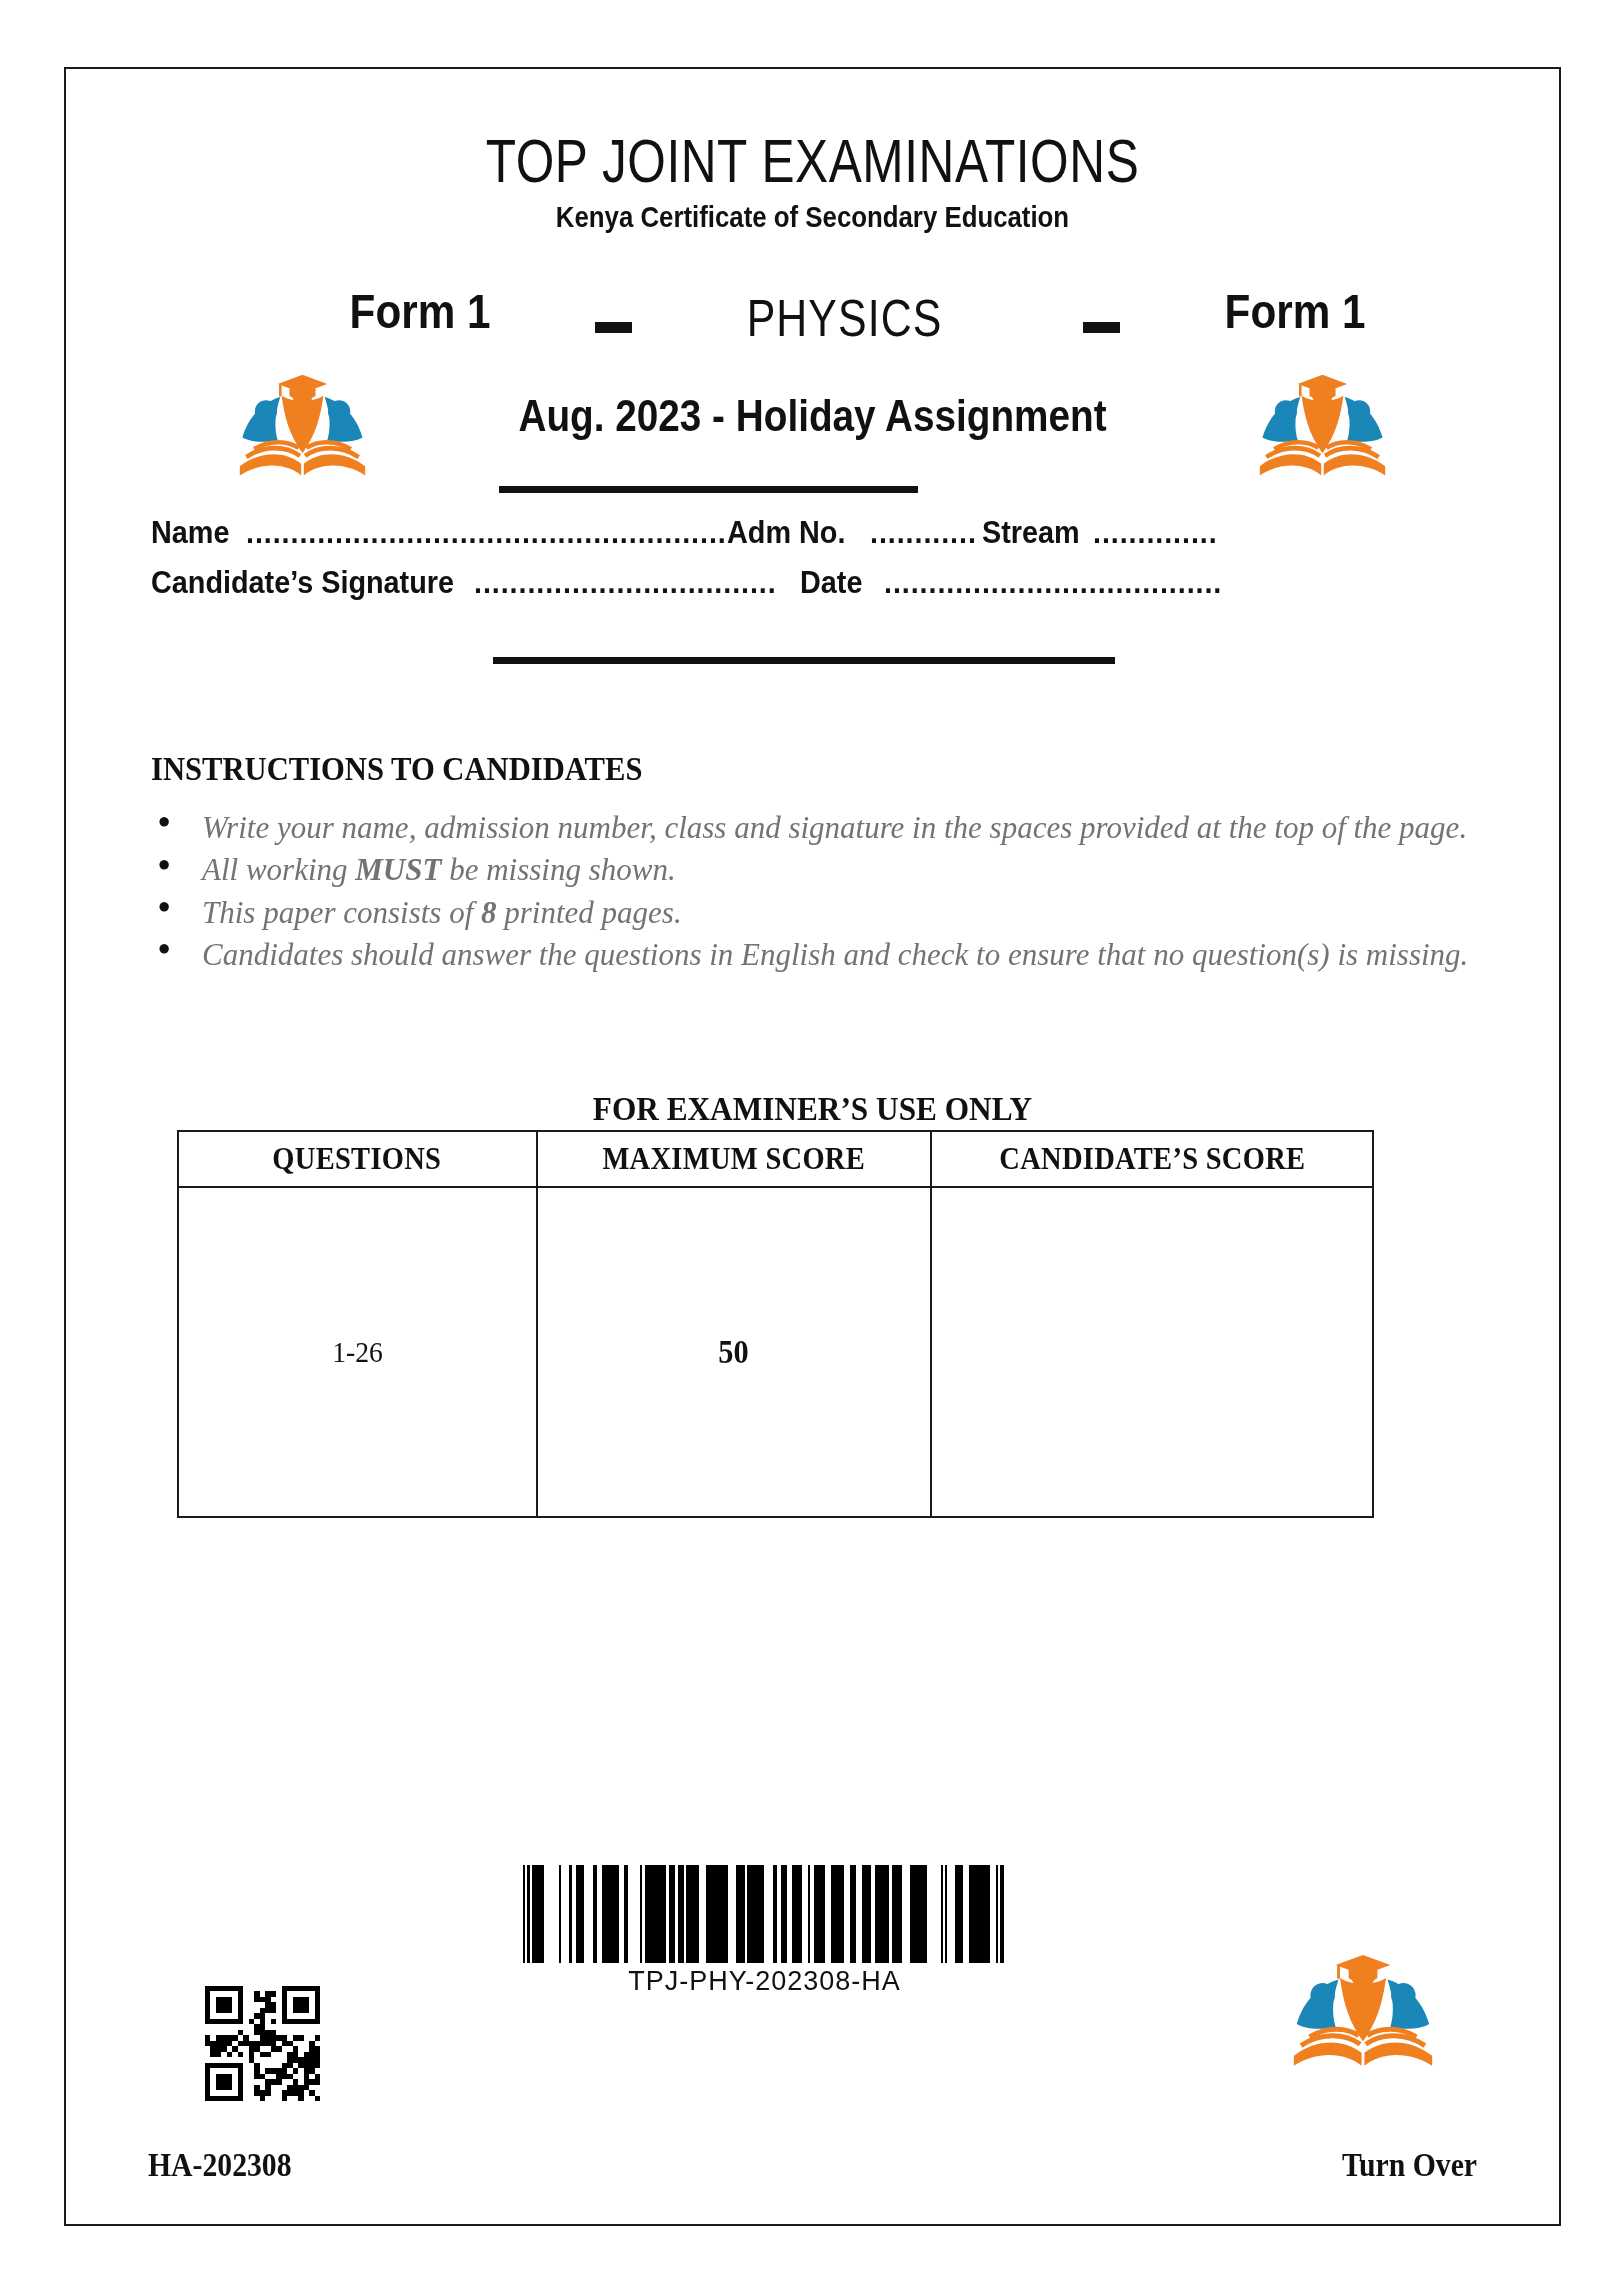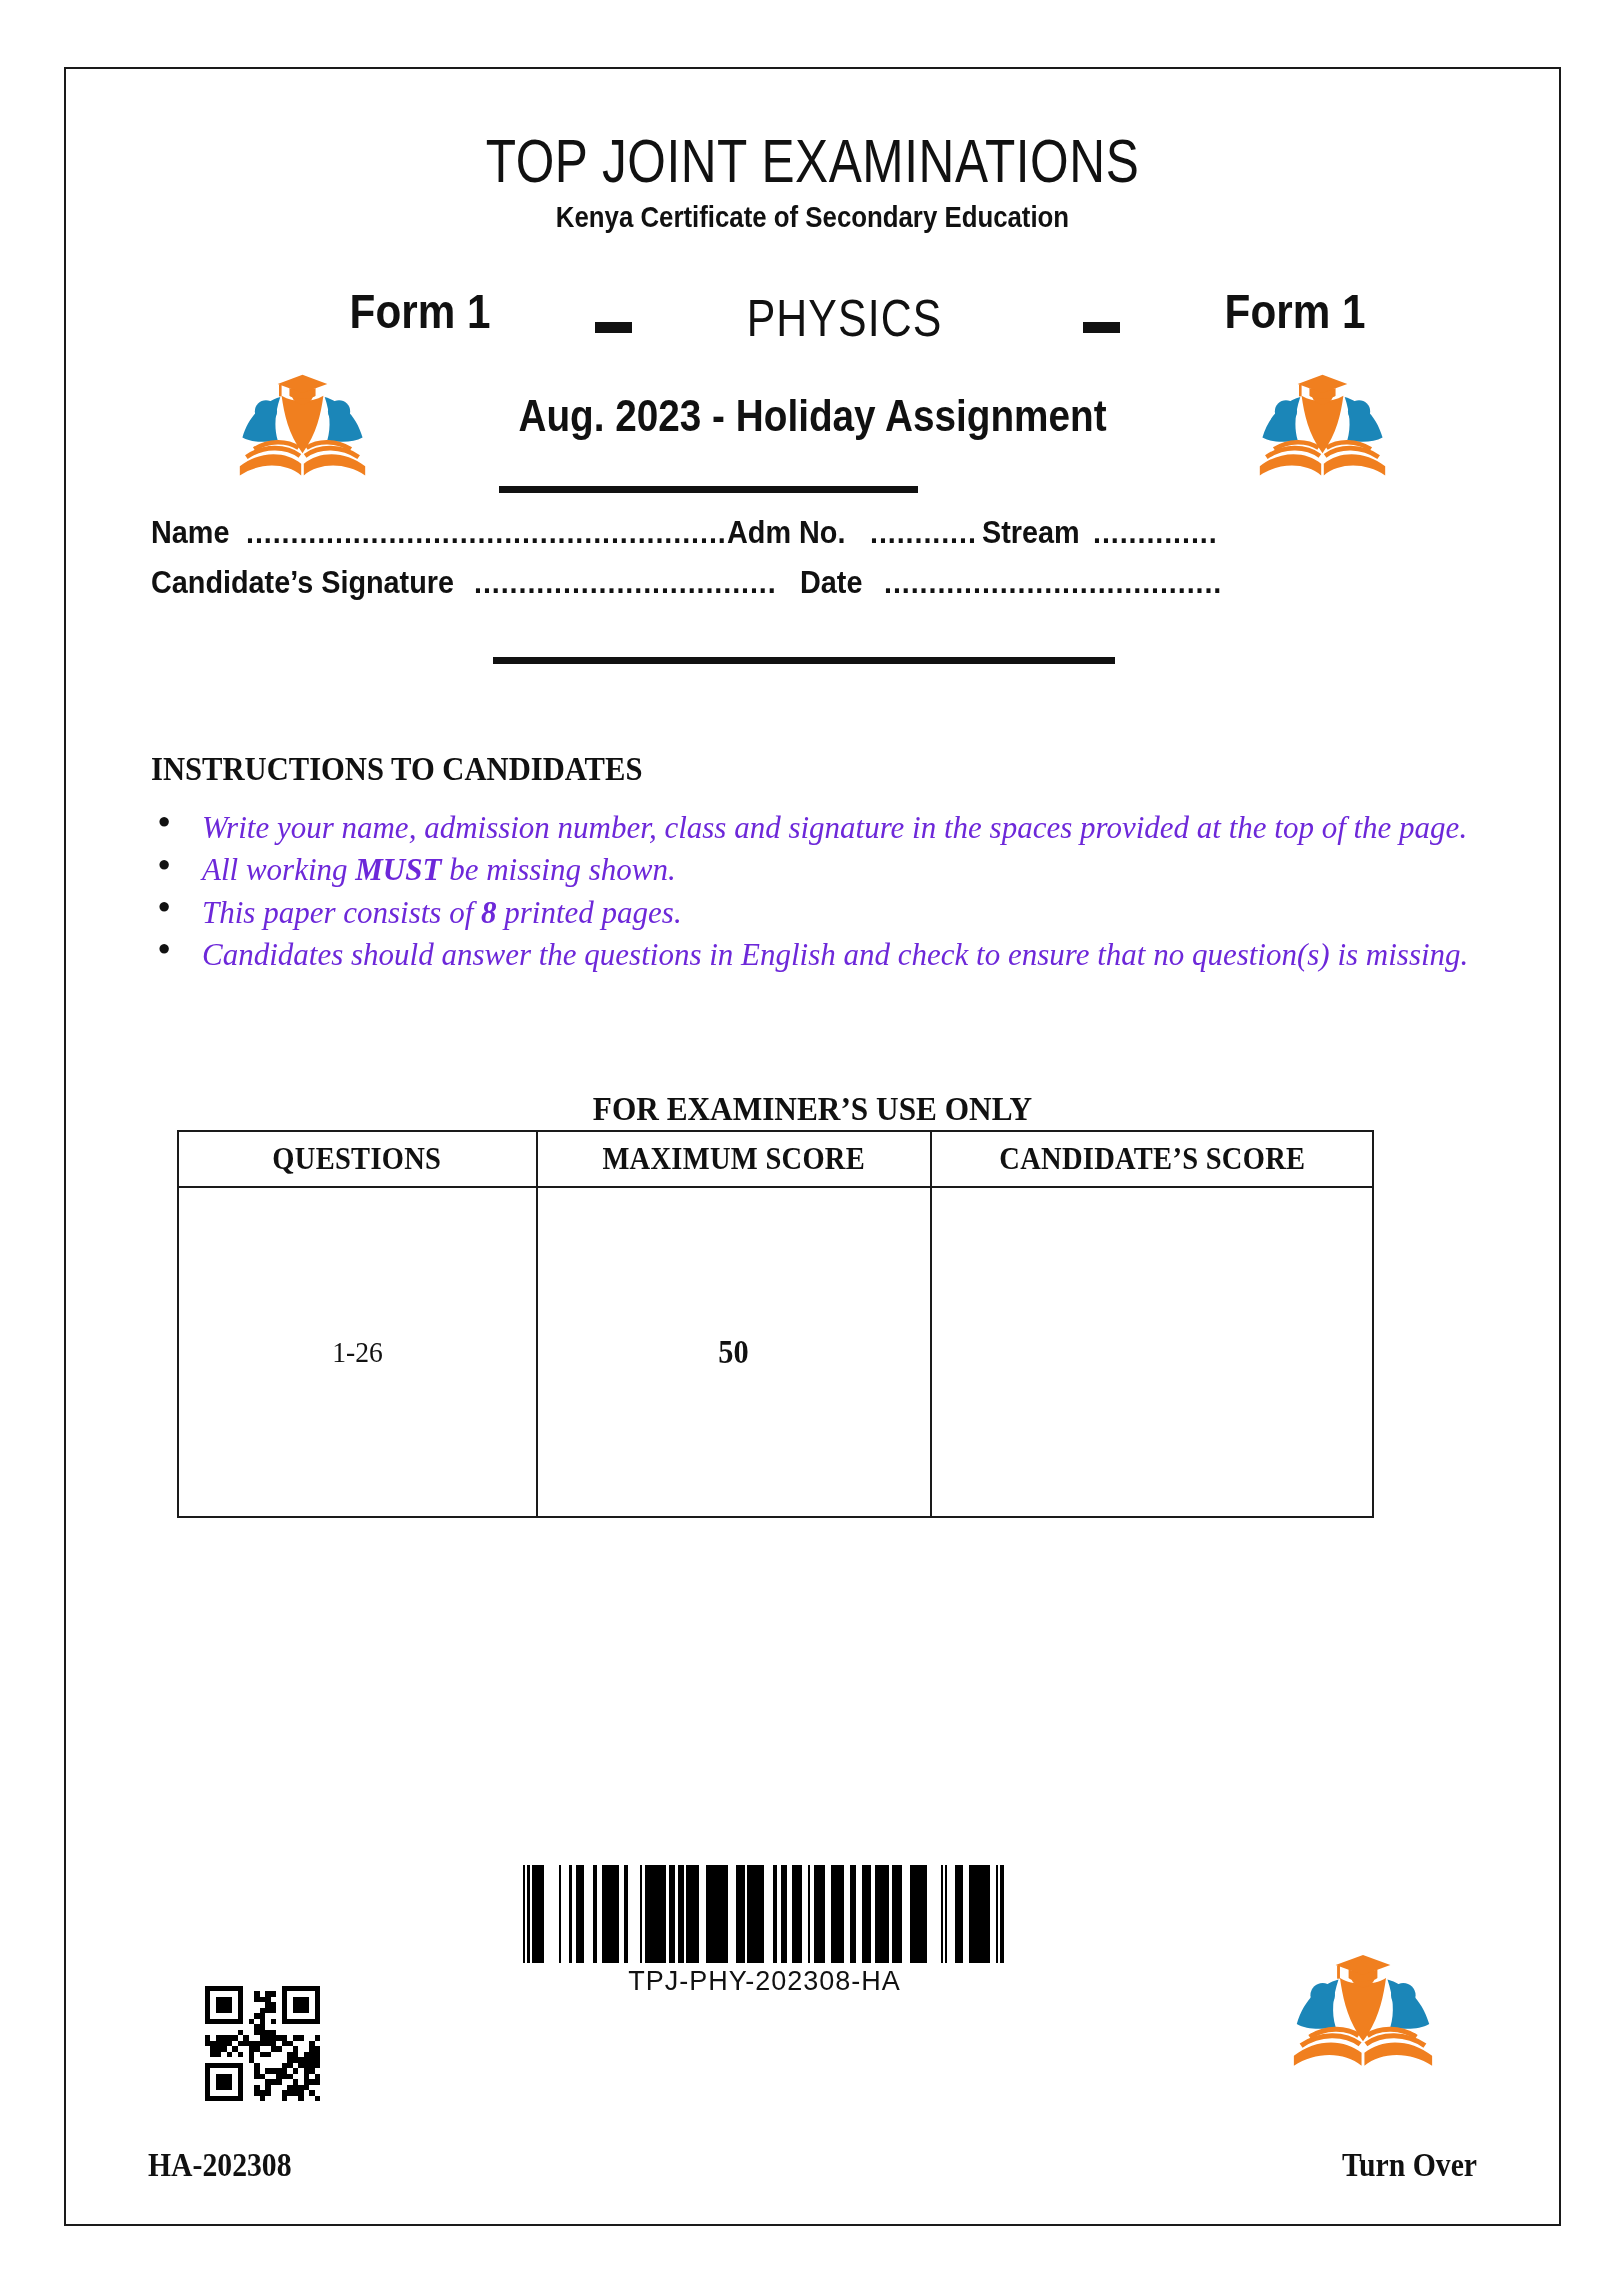--- a/index.html
+++ b/index.html
@@ -209,21 +209,21 @@
     list-style: none;
   }
 
   .bullets li {
     position: relative;
     padding-left: 51px;
     font-family: "Liberation Serif", "DejaVu Serif", serif;
     font-style: italic;
     font-size: 31px;
     line-height: 1.30;
-    color: #6d28d9;
+    color: #737373;
     margin-bottom: 2px;
   }
 
   .bullets li::before {
     content: "\25CF";
     position: absolute;
     left: 6.5px;
     top: -0.7px;
     font-size: 22px;
     font-style: normal;

